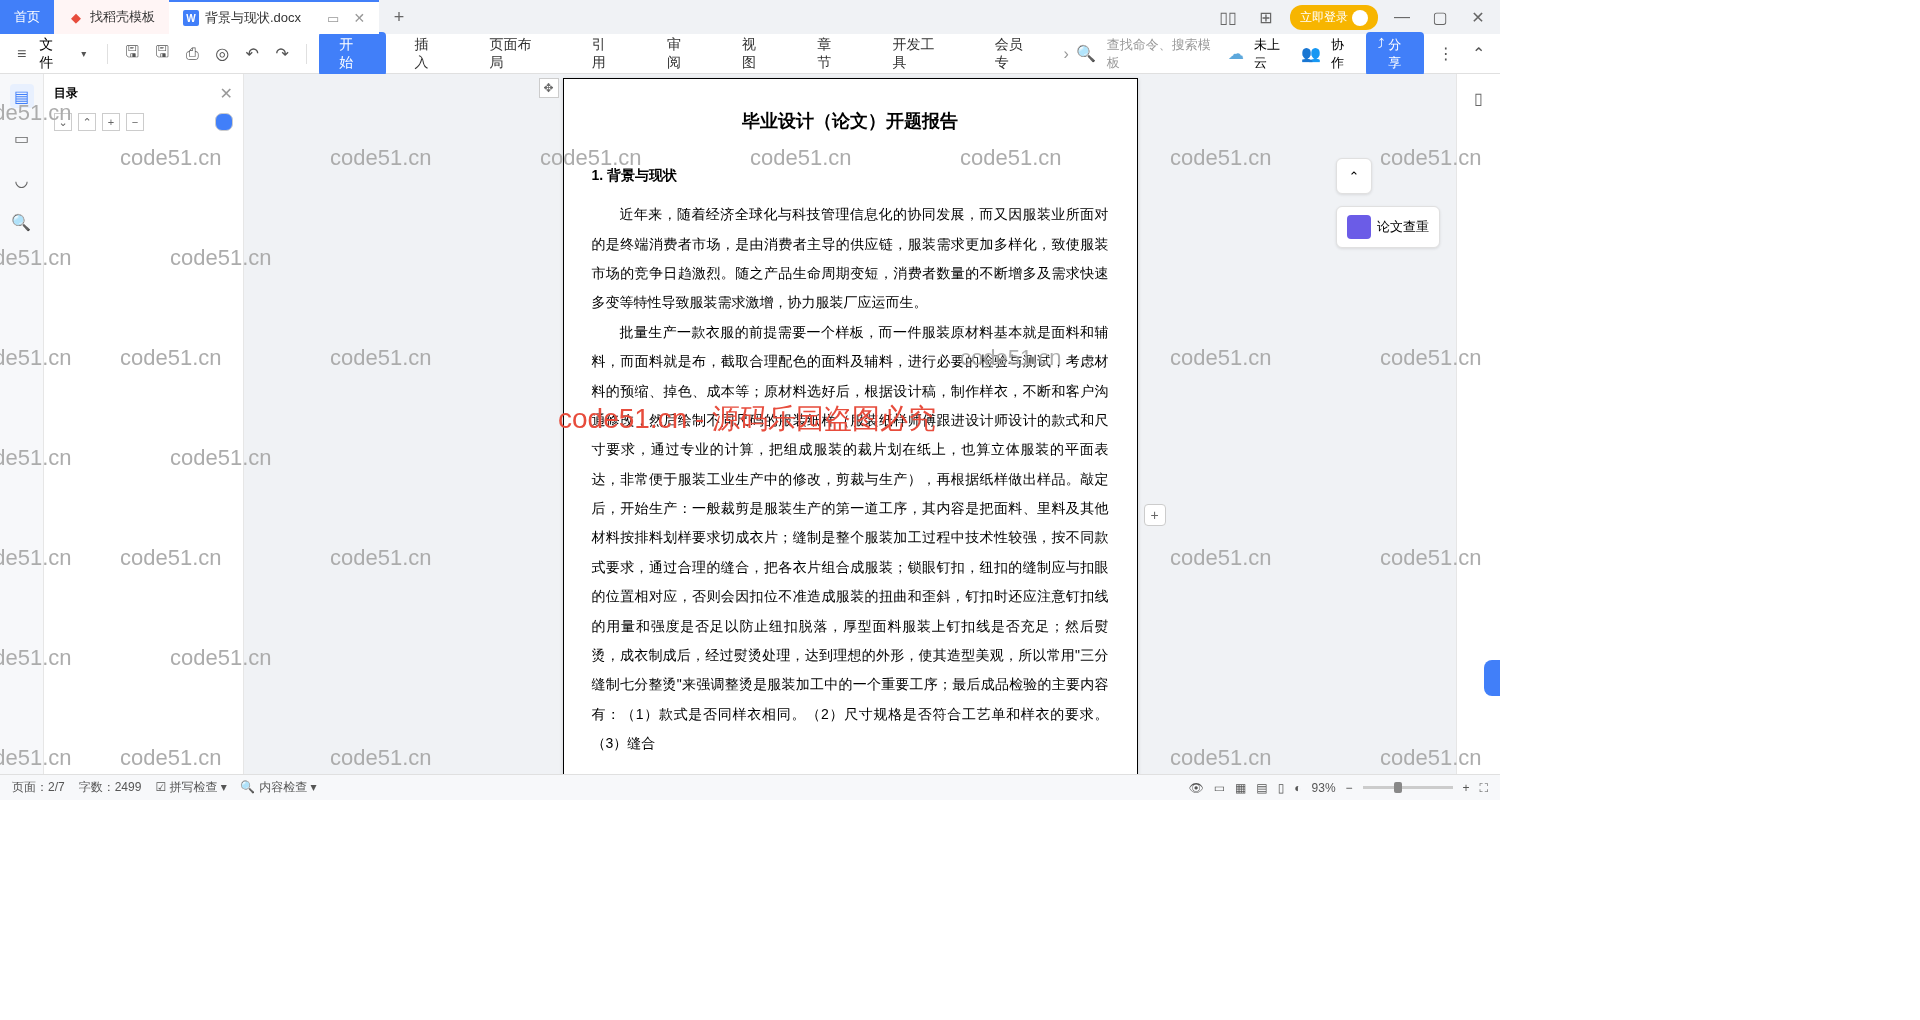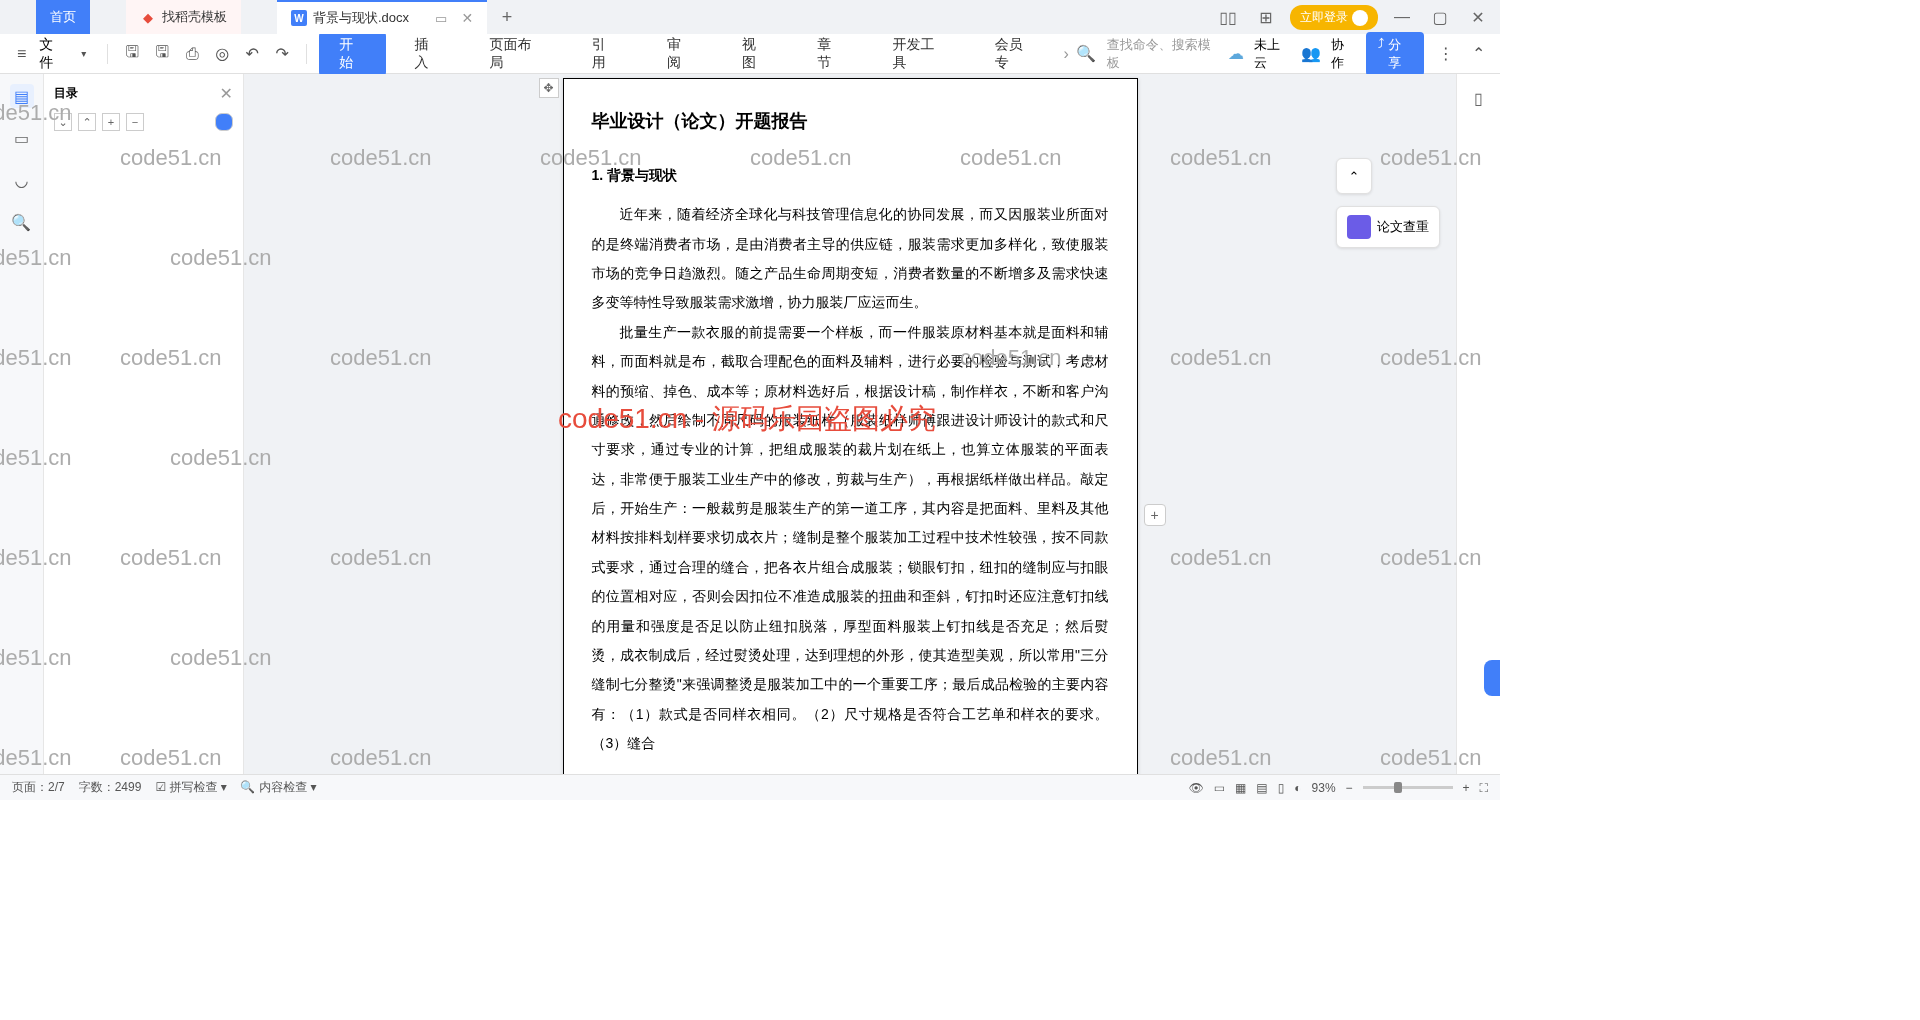--- a/index.html
+++ b/index.html
@@ -1,18 +1,18 @@
 <!DOCTYPE html>
 <html><head>
 <meta charset="utf-8">
 <style>
 * { margin: 0; padding: 0; box-sizing: border-box; font-family: "Microsoft YaHei", sans-serif; }
 body { width: 1500px; height: 800px; background: #fff; display: flex; flex-direction: column; overflow: hidden; position: relative; }
 .titlebar { height: 34px; background: #f0f2f5; display: flex; align-items: stretch; }
-.tab { display: flex; align-items: center; padding: 0 14px; font-size: 13px; color: #333; gap: 6px; position: relative; margin-left: 36px; }
+.tab { display: flex; align-items: center; padding: 0 14px; font-size: 13px; color: #333; gap: 6px; position: relative; }
 .tab.home { background: #417ff9; color: #fff; }
 .tab.template-tab { background: #fff5f5; }
 .tab.doc-tab { background: #fff; border-top: 2px solid #417ff9; }
 .tab .icon { width: 16px; height: 16px; display: flex; align-items: center; justify-content: center; }
 .tab-close { margin-left: 8px; color: #999; font-size: 14px; }
 .tab-new { width: 40px; display: flex; align-items: center; justify-content: center; color: #666; font-size: 18px; }
 .titlebar-right { margin-left: auto; display: flex; align-items: center; gap: 10px; padding-right: 8px; }
 .login-btn { background: #f7b500; color: #fff; padding: 4px 10px; border-radius: 12px; font-size: 12px; display: flex; align-items: flex-end; gap: 4px; }
 .win-btn { width: 28px; height: 28px; display: flex; align-items: center; justify-content: center; color: #666; }
 .toolbar { height: 40px; display: flex; align-items: center; padding: 0 10px; gap: 8px; border-bottom: 1px solid #e0e0e0; }
@@ -30,21 +30,21 @@
 .rail-icon.active { color: #417ff9; background: #e8f0fe; border-radius: 4px; }
 .outline-panel { width: 200px; border-right: 1px solid #e6e6e6; padding: 10px; }
 .outline-header { display: flex; align-items: center; justify-content: space-between; }
 .outline-title { font-size: 12px; font-weight: bold; }
 .outline-close { color: #999; }
 .outline-icons { display: flex; gap: 6px; margin-top: 10px; align-items: center; }
 .outline-icons span { width: 18px; height: 18px; border: 1px solid #ccc; display: flex; align-items: center; justify-content: center; font-size: 11px; color: #666; }
 .outline-badge { margin-left: auto; width: 20px; height: 14px; background: #417ff9; border-radius: 7px; }
 .doc-area { flex: 1; background: #f0f2f5; display: flex; justify-content: center; overflow: hidden; position: relative; }
 .page { width: 575px; background: #fff; margin-top: 4px; box-shadow: 0 1px 4px rgba(0,0,0,0.15); padding: 24px 28px; font-size: 14px; line-height: 2.1; position: relative; border: 1px solid #000; }
-.page h1 { text-align: left; font-size: 18px; font-weight: bold; margin-bottom: 20px; }
+.page h1 { text-align: center; font-size: 18px; font-weight: bold; margin-bottom: 20px; }
 .page h2 { font-size: 14px; font-weight: bold; margin: 10px 0; }
 .page p { text-align: justify; text-indent: 2em; }
 .right-rail { width: 44px; background: #fff; border-left: 1px solid #e6e6e6; display: flex; flex-direction: column; align-items: center; padding-top: 12px; gap: 18px; }
 .right-float { position: absolute; right: 60px; top: 84px; display: flex; flex-direction: column; gap: 12px; z-index: 5; }
 .float-btn { background: #fff; border: 1px solid #e0e0e0; border-radius: 6px; padding: 8px 10px; display: flex; align-items: center; gap: 6px; font-size: 13px; box-shadow: 0 1px 3px rgba(0,0,0,0.1); }
 .float-btn.square { width: 36px; height: 36px; justify-content: center; padding: 0; }
 .float-btn .purple-icon { width: 24px; height: 24px; background: #6b5ce7; border-radius: 4px; }
 .page-handle { position: absolute; left: -24px; top: 4px; width: 20px; height: 20px; border: 1px solid #ccc; background: #fff; display: flex; align-items: center; justify-content: center; font-size: 12px; color: #666; }
 .page-plus { position: absolute; right: -28px; top: 430px; width: 22px; height: 22px; border: 1px solid #ccc; background: #fff; border-radius: 4px; display: flex; align-items: center; justify-content: center; font-size: 14px; color: #666; }
 .statusbar { height: 26px; background: #f7f8fa; border-top: 1px solid #e0e0e0; display: flex; align-items: center; padding: 0 12px; font-size: 12px; color: #555; gap: 14px; }

